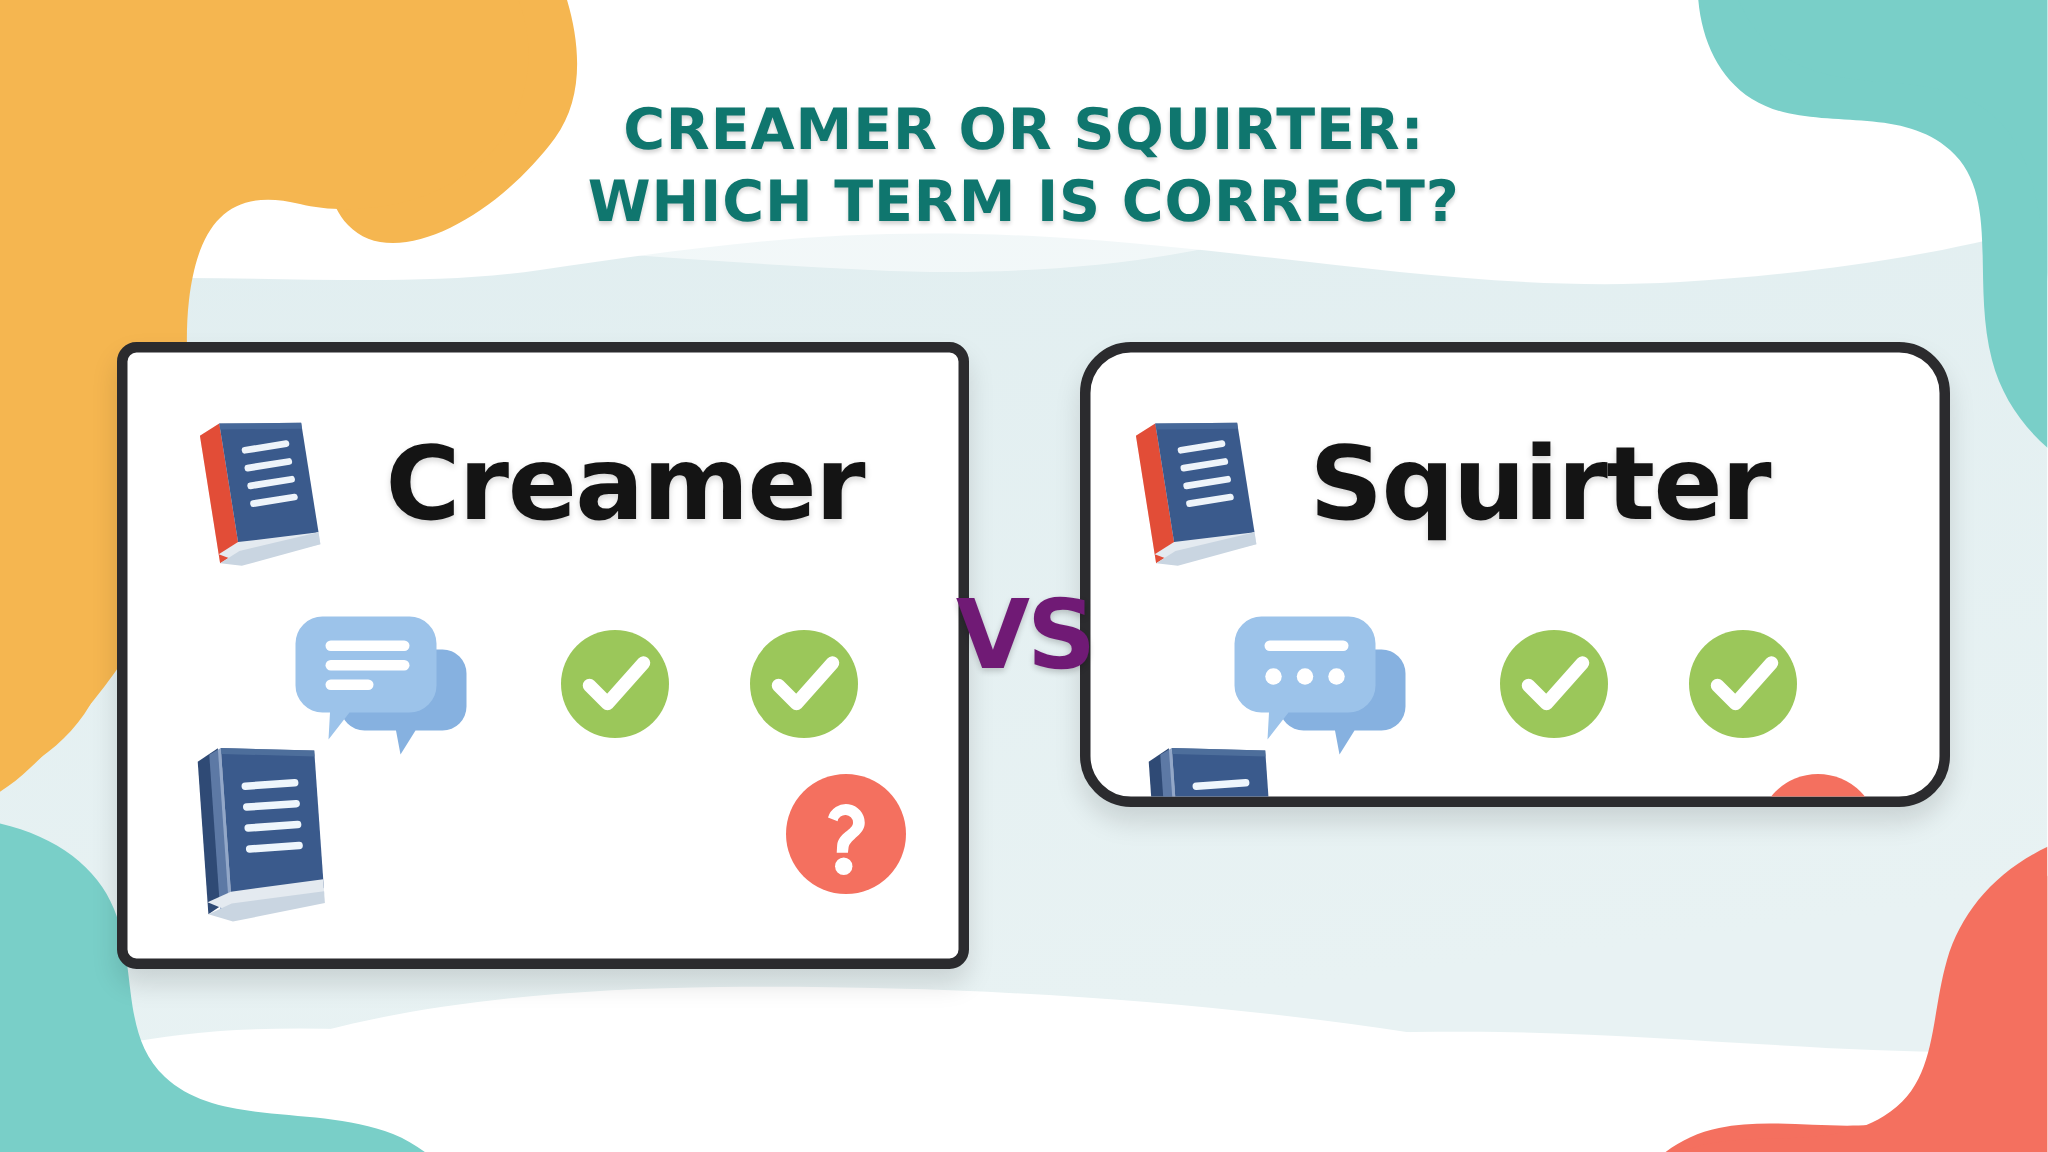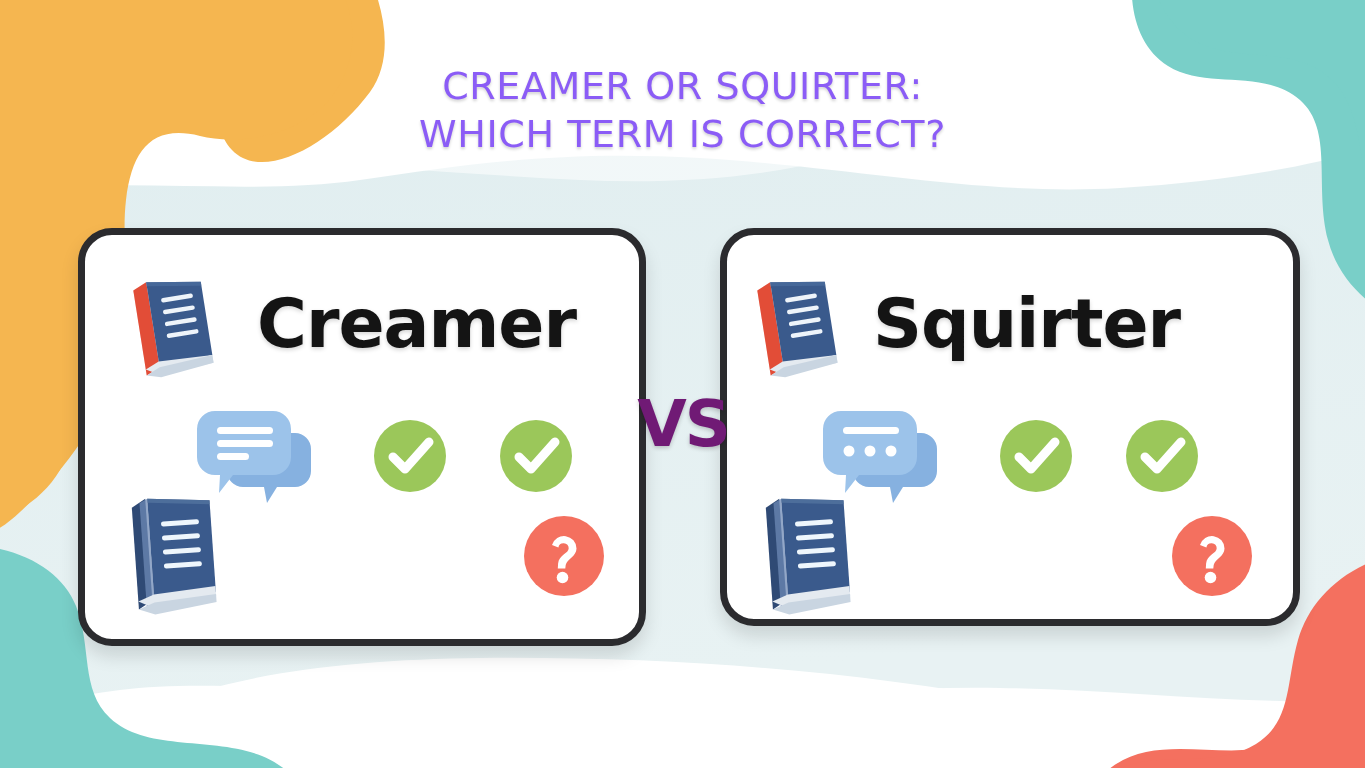--- a/index.html
+++ b/index.html
@@ -30,43 +30,43 @@
   .title-wrap {
     position:absolute;
     left:0; top:62px;
     width:1365px;
     text-align:center;
     z-index:4;
   }
   .title-line {
     display:block;
     font-family:"DejaVu Sans", sans-serif;
-    font-weight:normal;
+    font-weight:bold;
     font-size:38px;
     letter-spacing:0.6px;
     line-height:1.27;
-    color:#8b5cf6;
+    color:#0f766e;
     text-transform:uppercase;
     text-shadow:0 2px 3px rgba(0,0,0,0.18);
     white-space:nowrap;
     text-align:center;
   }
 
   
   .card {
     position:absolute;
     background:#ffffff;
     border:7px solid #2b2b2e;
     border-radius:34px;
     box-shadow:0 10px 18px rgba(0,0,0,0.13);
     z-index:3;
     overflow:hidden;
   }
-  #card-left  { left:78px;  top:228px; width:568px; height:418px; }
-  #card-right { left:720px; top:228px; width:580px; height:398px; }
+  #card-left  { left:78px;  top:228px; width:568px; height:418px;border-radius:13px; }
+  #card-right { left:720px; top:228px; width:580px; height:310px; }
 
   .card-head {
     position:absolute;
     left:0; top:34px;
     width:100%;
     display:flex;
     align-items:center;
   }
   #card-left .card-head  { padding-left:38px; }
   #card-right .card-head { padding-left:20px; }

